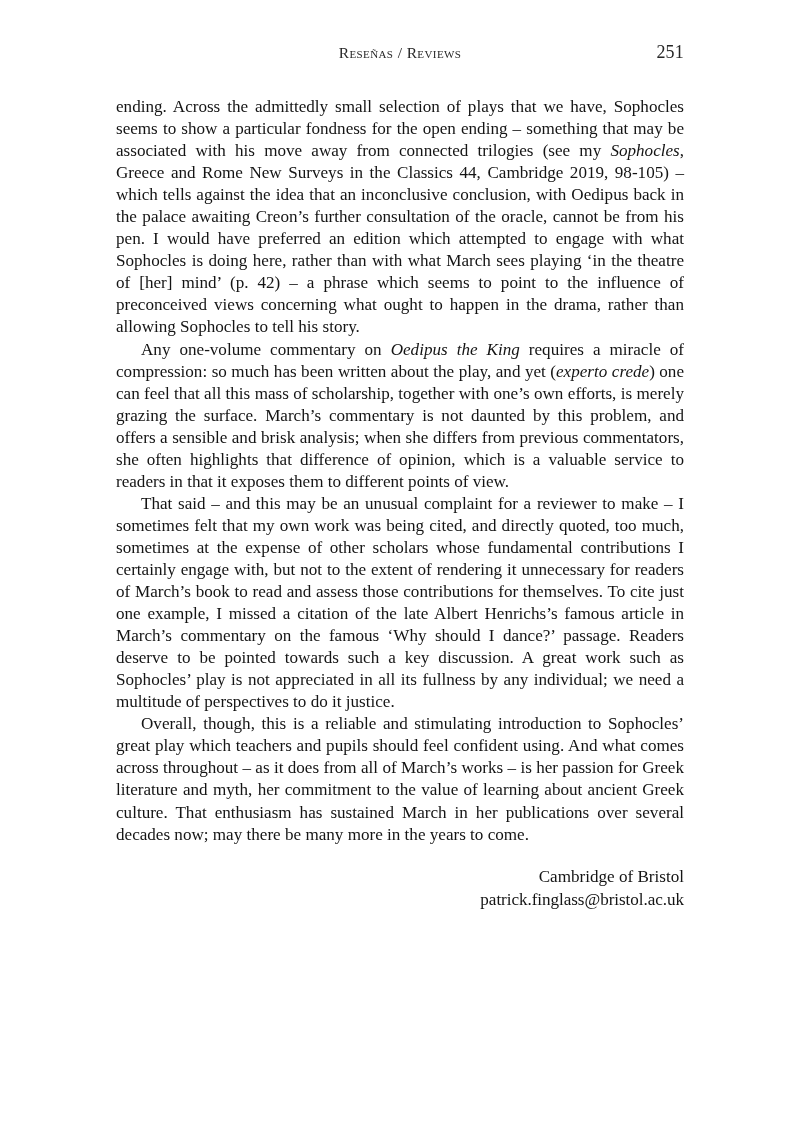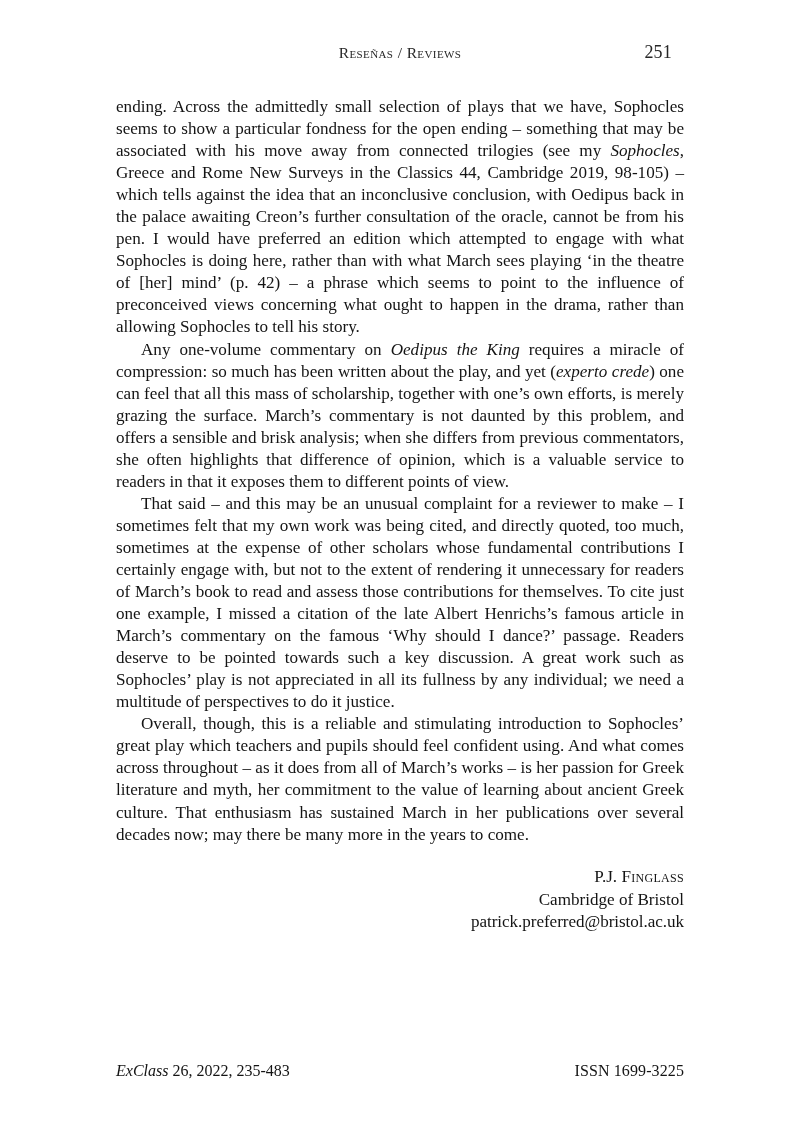--- a/index.html
+++ b/index.html
@@ -37,21 +37,21 @@
   }
   .rh-title {
     font-size: 15.5px;
     letter-spacing: 0.4px;
     font-variant: small-caps;
     color: #262626;
     white-space: pre;
   }
   .rh-folio {
     position: absolute;
-    right: 12px;
+    right: 0;
     top: -2px;
     font-size: 18px;
     color: #262626;
     letter-spacing: 0.2px;
   }
 
   
   .textblock {
     position: absolute;
     left: 116px;
@@ -117,23 +117,18 @@
   </div>
 
   <div class="textblock">
     <p class="para" style="text-indent: 0px;"><span>ending. Across the admittedly small selection of plays that we have, Sophocles seems to show a particular fondness for the open ending – something that may be associated with his move away from connected trilogies (see my </span><i>Sophocles</i><span>, Greece and Rome New Surveys in the Classics 44, Cambridge 2019, 98-105) – which tells against the idea that an inconclusive conclusion, with Oedipus back in the palace awaiting Creon’s further consultation of the oracle, cannot be from his pen. I would have preferred an edition which attempted to engage with what Sophocles is doing here, rather than with what March sees playing ‘in the theatre of [her] mind’ (p. 42) – a phrase which seems to point to the influence of preconceived views concerning what ought to happen in the drama, rather than allowing Sophocles to tell his story.</span></p>
     <p class="para indent"><span>Any one-volume commentary on </span><i>Oedipus the King</i><span> requires a miracle of compression: so much has been written about the play, and yet (</span><i>experto crede</i><span>) one can feel that all this mass of scholarship, together with one’s own efforts, is merely grazing the surface. March’s commentary is not daunted by this problem, and offers a sensible and brisk analysis; when she differs from previous commentators, she often highlights that difference of opinion, which is a valuable service to readers in that it exposes them to different points of view.</span></p>
     <p class="para indent"><span>That said – and this may be an unusual complaint for a reviewer to make – I sometimes felt that my own work was being cited, and directly quoted, too much, sometimes at the expense of other scholars whose fundamental contributions I certainly engage with, but not to the extent of rendering it unnecessary for readers of March’s book to read and assess those contributions for themselves. To cite just one example, I missed a citation of the late Albert Henrichs’s famous article in March’s commentary on the famous ‘Why should I dance?’ passage. Readers deserve to be pointed towards such a key discussion. A great work such as Sophocles’ play is not appreciated in all its fullness by any individual; we need a multitude of perspectives to do it justice.</span></p>
     <p class="para indent"><span>Overall, though, this is a reliable and stimulating introduction to Sophocles’ great play which teachers and pupils should feel confident using. And what comes across throughout – as it does from all of March’s works – is her passion for Greek literature and myth, her commitment to the value of learning about ancient Greek culture. That enthusiasm has sustained March in her publications over several decades now; may there be many more in the years to come.</span></p>
   </div>
 
   <div class="signature">
-    <span class="sig-line sig-name"><span>P.J. </span><span class="sc">Finglass</span></span>
     <span class="sig-line">Cambridge of Bristol</span>
-    <span class="sig-line sig-email">patrick.preferred@bristol.ac.uk</span>
+    <span class="sig-line sig-email">patrick.finglass@bristol.ac.uk</span>
   </div>
 
-  <div class="footer">
-    <span class="left"><i>ExClass</i><span> 26, 2022, 235-483</span></span>
-    <span class="right">ISSN 1699-3225</span>
-  </div>
 
 </div>
 
 </body></html>

